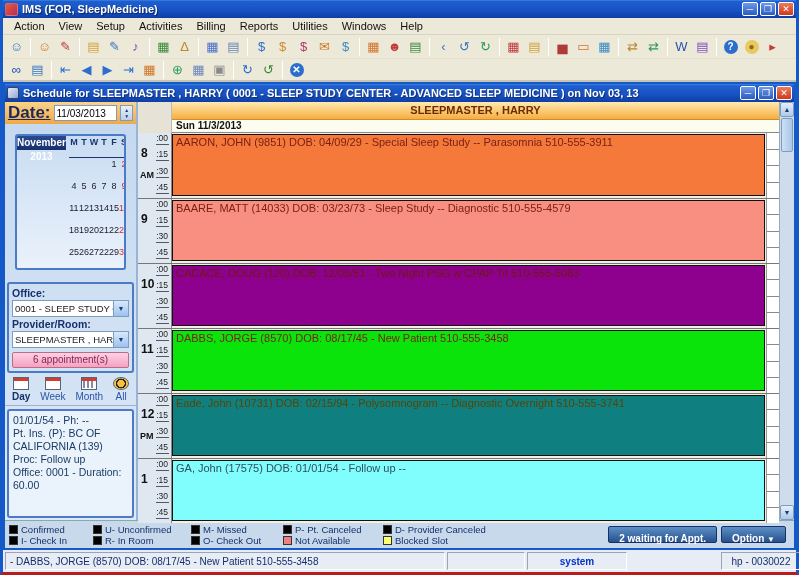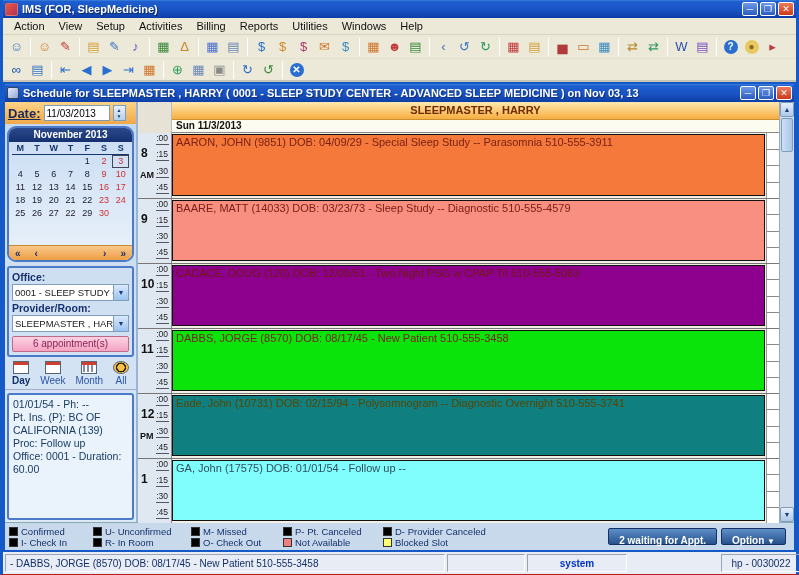--- a/index.html
+++ b/index.html
@@ -1,17 +1,17 @@
 <!DOCTYPE html>
 <html><head>
 <meta charset="utf-8">
 <style>
   * { box-sizing: border-box; margin: 0; padding: 0; }
   body { width: 799px; height: 575px; overflow: hidden; font-family: "Liberation Sans", sans-serif; background:#ECE9D8; }
-  .app { width:799px; height:575px; border-left:3px solid #1558c8; border-right:3px solid #1558c8; border-bottom:1px solid #b91c1c; display:flex; flex-direction:column; background:#ECE9D8; }
+  .app { width:799px; height:575px; border-left:3px solid #1558c8; border-right:3px solid #1558c8; border-bottom:3px solid #b91c1c; display:flex; flex-direction:column; background:#ECE9D8; }
 
   
   .titlebar { height:18px; background:linear-gradient(180deg,#3d85e0 0%,#1e5ecf 8%,#1953c4 55%,#0d3ea6 100%); display:flex; align-items:center; padding:0 2px; flex:0 0 auto; }
   .titlebar .app-icon { width:13px; height:13px; background:linear-gradient(135deg,#e85a3a,#b03060); border:1px solid #fff3; border-radius:2px; margin-right:4px; }
   .titlebar .title-text { color:#fff; font-weight:bold; font-size:11px; text-shadow:1px 1px 1px #0008; flex:1; }
   .winbtns { display:flex; gap:2px; }
   .winbtn { width:16px; height:14px; border:1px solid #fff; border-radius:2px; color:#fff; font-size:9px; line-height:12px; text-align:center; background:linear-gradient(180deg,#6f9ae8,#2a5bc0); }
   .winbtn.close { background:linear-gradient(180deg,#ee7a5a,#cc3a1a); }
 
   
@@ -31,26 +31,26 @@
   .mdi { flex:1; border:2px solid #1558c8; display:flex; flex-direction:column; background:#cfdff2; min-height:0; }
   .mdi-title { height:18px; background:linear-gradient(180deg,#3d85e0 0%,#1e5ecf 10%,#1953c4 55%,#0d3ea6 100%); display:flex; align-items:center; padding:0 2px; flex:0 0 auto;}
   .mdi-title .win-icon { width:12px; height:12px; background:linear-gradient(135deg,#e8e8f8,#90a8d8); border:1px solid #345; border-radius:2px; margin-right:4px; }
   .mdi-title .title-text { color:#fff; font-weight:bold; font-size:11px; flex:1; text-shadow:1px 1px 1px #0006; white-space:nowrap; overflow:hidden;}
 
   .mdi-body { flex:1; display:flex; min-height:0; }
 
   
   .sidebar { width:133px; flex:0 0 auto; background:linear-gradient(180deg,#c4d8ee,#dce9f7); display:flex; flex-direction:column; border-right:2px solid #9ab4d4; }
   .date-row { height:22px; background:linear-gradient(180deg,#fbd388,#f0a848); display:flex; align-items:center; padding:0 3px; gap:3px; flex:0 0 auto;}
-  .date-row label { font-size:13px; font-weight:bold; color:#1a2a5a;text-decoration:underline; }
+  .date-row label { font-size:17px; font-weight:bold; color:#1a2a5a;text-decoration:underline; }
   .date-row label span { text-decoration:underline; }
   .date-input { width:66px; height:16px; background:#fff; border:1px solid #7f9db9; font-size:10px; padding:1px 2px; display:flex; align-items:center; }
   .spinner { width:13px; height:16px; border:1px solid #7f9db9; background:linear-gradient(180deg,#e8f0fc,#b8d0ec); display:flex; flex-direction:column; align-items:center; justify-content:center; font-size:5px; color:#1a3c6e; line-height:6px;}
 
-  .cal-box { margin:2px; border:2px solid #4a7ac8; border-radius:9px; background:linear-gradient(180deg,#c9dcf2,#eaf2fb); height:136px; display:flex; flex-direction:column; flex:0 0 auto; overflow:hidden;}
+  .cal-box { margin:10px; border:2px solid #4a7ac8; border-radius:3px; background:linear-gradient(180deg,#c9dcf2,#eaf2fb); height:136px; display:flex; flex:0 0 auto; overflow:hidden;}
   .cal-head { background:linear-gradient(180deg,#2a4a8e,#16306e); color:#fff; font-size:10px; font-weight:bold; text-align:center; height:14px; line-height:14px; }
   .cal-grid { display:grid; grid-template-columns:repeat(7,1fr); padding:1px 3px 0 3px; }
   .cal-dn { font-size:9px; font-weight:bold; color:#16366e; text-align:center; border-bottom:1px solid #16366e; padding-bottom:1px;}
   .cal-cell { font-size:9px; text-align:center; color:#1a1a2e; height:13px; line-height:13px; }
   .cal-cell.wk { color:#d03030; }
   .cal-cell.sel { outline:1px solid #445; outline-offset:-1px; }
   .cal-nav { margin-top:auto; height:15px; background:linear-gradient(180deg,#f8c88a,#ee9e44); border-top:1px solid #c88a3a; display:flex; align-items:center; padding:0 6px; font-size:10px; font-weight:bold; color:#16306e; }
   .cal-nav .n2 { margin-left:14px; } .cal-nav .n3 { margin-left:auto; margin-right:14px;}
 
   .office-box { margin:2px; border:2px solid #4a7ac8; border-radius:3px; padding:2px 3px 3px 3px; flex:0 0 auto; }

